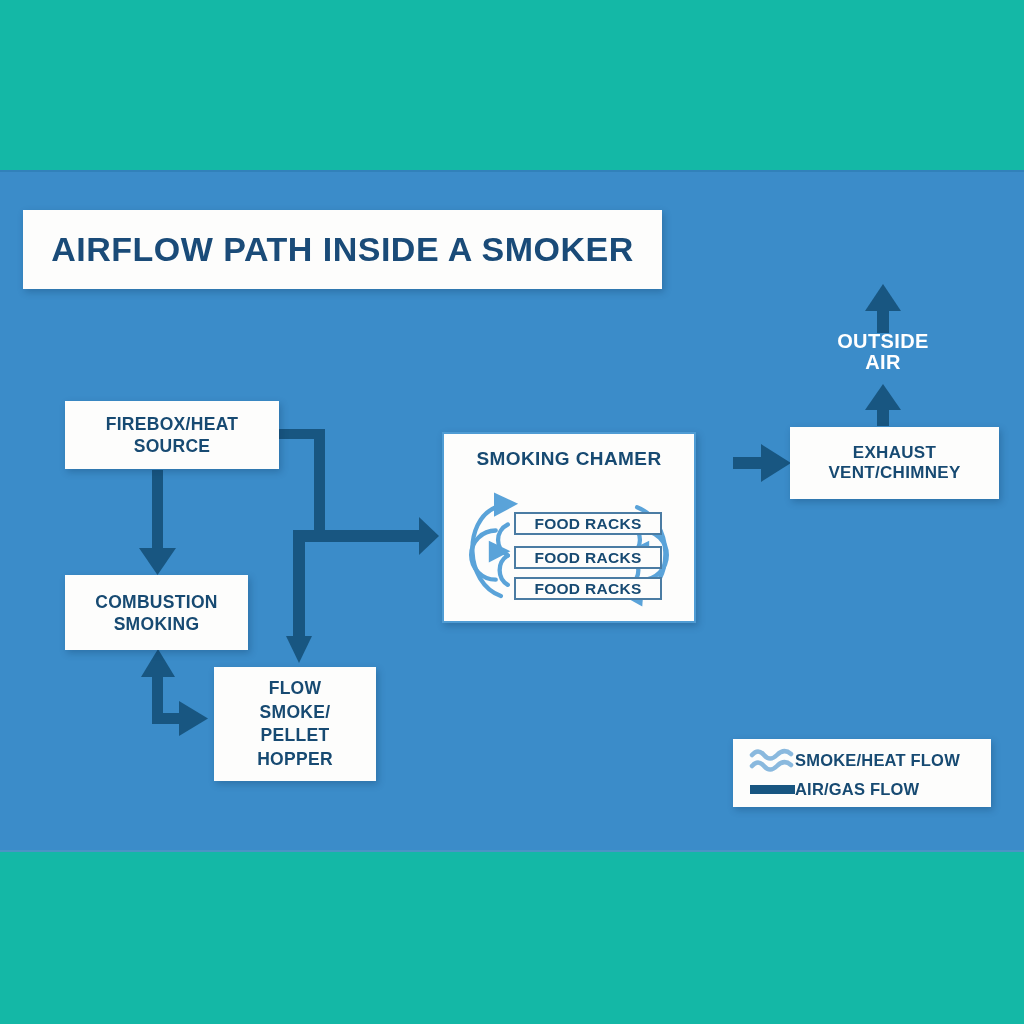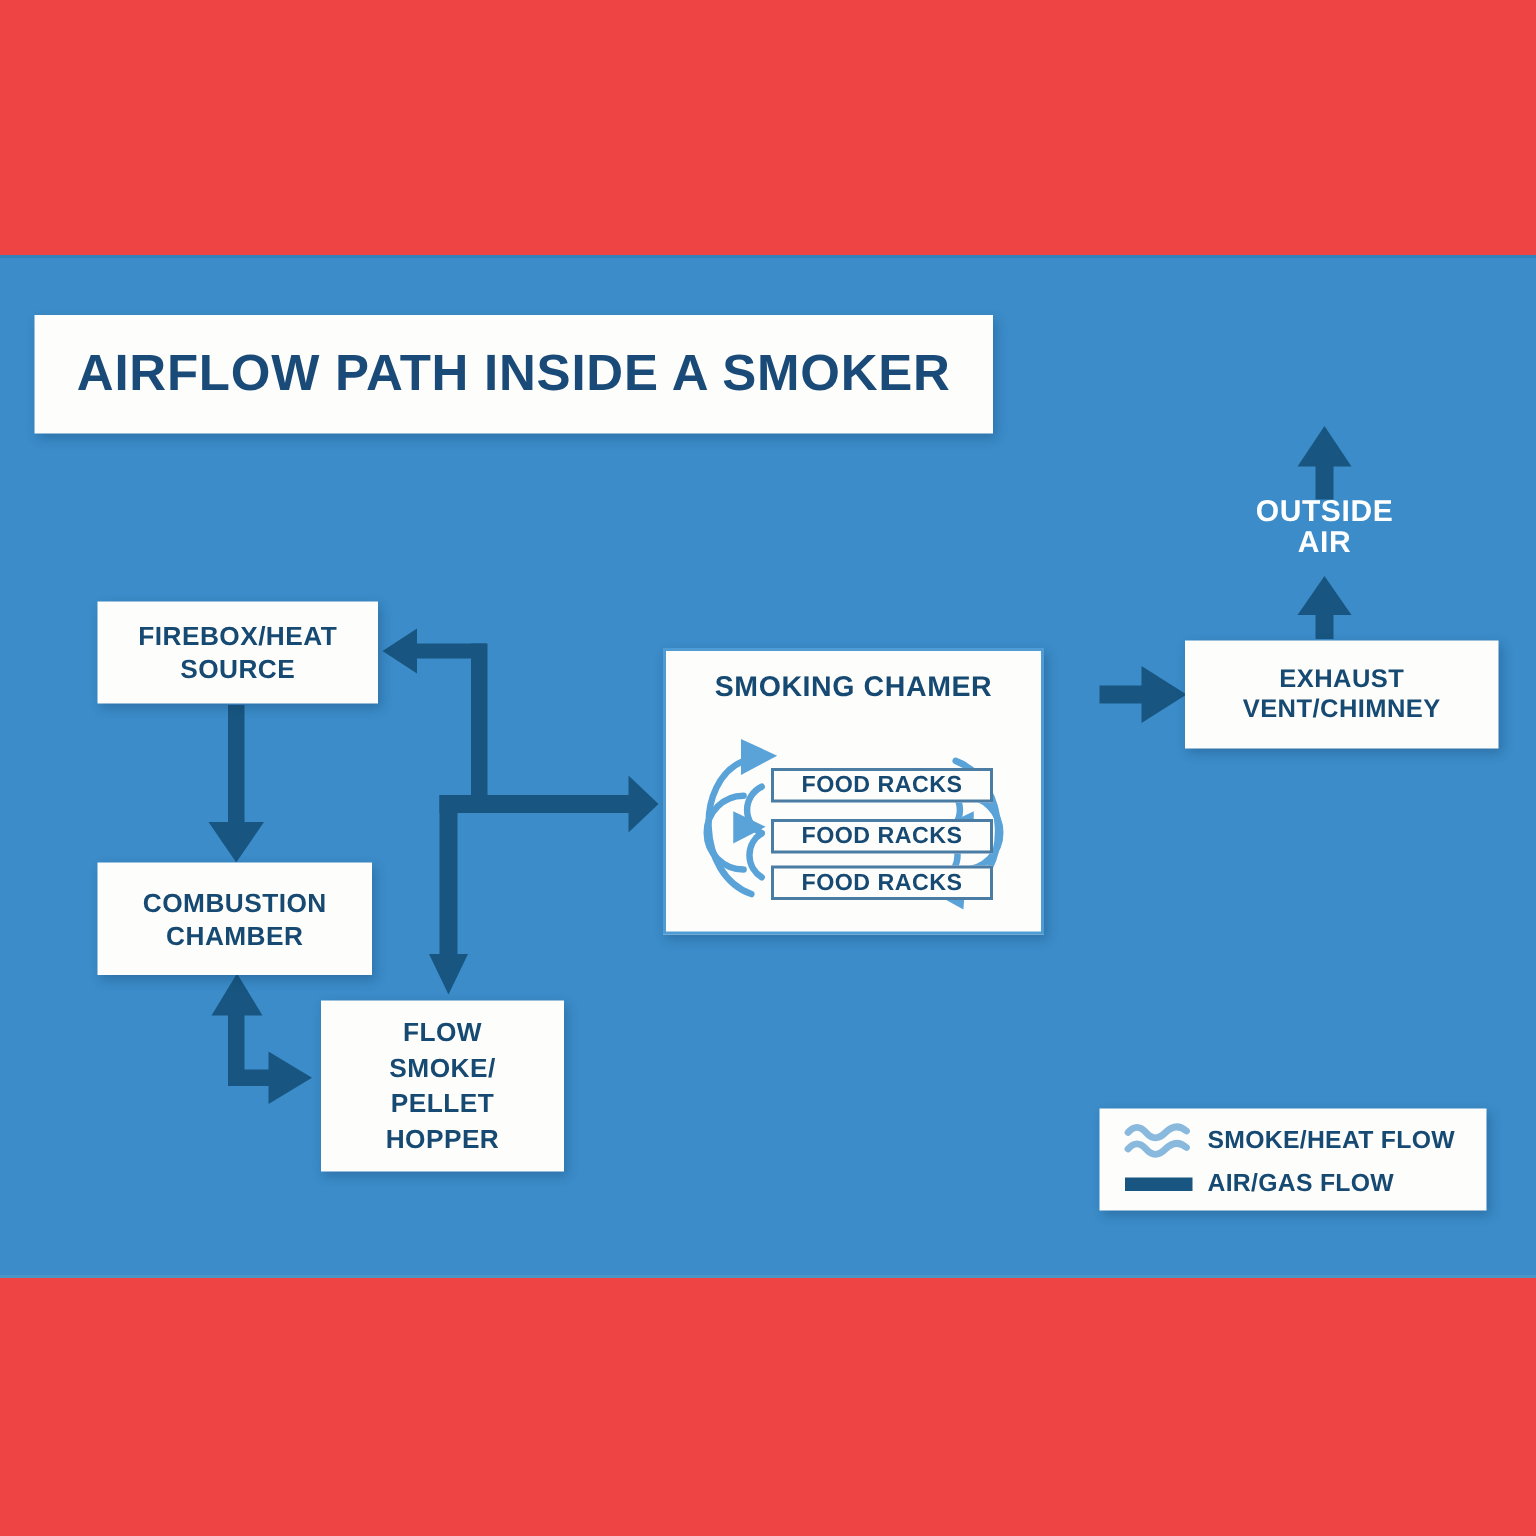--- a/index.html
+++ b/index.html
@@ -1,38 +1,38 @@
 <!DOCTYPE html>
 <html><head>
 <meta charset="utf-8">
 <style>
   html,body{margin:0;padding:0;background:#f7f6f3;}
   .page{
     position:relative;width:1024px;height:1024px;overflow:hidden;
-    background:#ef4444;
+    background:#14b8a6;
     font-family:"Liberation Sans",sans-serif;
     -webkit-font-smoothing:antialiased;
   }
   .canvas{
     position:absolute;left:0;top:170px;width:1024px;height:682px;
     background:#3b8cc9;
     border-top:2px solid #3181ba;border-bottom:2px solid #4b94c6;
     box-sizing:border-box;
   }
   .connectors{position:absolute;left:0;top:0;width:1024px;height:1024px;z-index:1;pointer-events:none;}
   .box{
     position:absolute;background:#fdfdfc;z-index:2;
     box-shadow:2px 3px 7px rgba(12,48,84,.28);
     display:flex;flex-direction:column;align-items:center;justify-content:center;
     color:#174a72;font-weight:bold;text-align:center;
   }
   .title-box{left:23px;top:208px;width:639px;height:79px;}
   .title-box .t{font-size:34px;letter-spacing:.5px;color:#1a4b78;}
   .node{font-size:17.5px;line-height:22px;letter-spacing:.3px;}
-  .firebox{left:65px;top:399px;width:187px;height:68px;}
+  .firebox{left:65px;top:399px;width:214px;height:68px;}
   .combustion{left:65px;top:573px;width:183px;height:75px;}
   .wood{left:214px;top:665px;width:162px;height:114px;line-height:23.5px;}
   .smoking{left:442px;top:430px;width:254px;height:191px;justify-content:flex-start;
            border:2px solid #4f9cd4;box-sizing:border-box;}
   .smoking-title{margin-top:14px;font-size:19px;letter-spacing:.4px;}
   .swirls{position:absolute;left:0;top:0;width:100%;height:100%;z-index:1;}
   .rack{
     position:absolute;left:70px;width:148px;height:23px;z-index:2;
     background:#fdfdfc;border:2px solid #4b7ca3;box-sizing:border-box;
     display:flex;align-items:center;justify-content:center;
@@ -42,21 +42,21 @@
   .exhaust{left:790px;top:425px;width:209px;height:72px;font-size:17px;line-height:20px;}
   .outside-air{
     position:absolute;left:833px;top:329px;width:100px;z-index:2;
     color:#ffffff;font-weight:bold;font-size:20px;line-height:21px;
     text-align:center;letter-spacing:.4px;
   }
   .legend{
     left:733px;top:737px;width:258px;height:68px;
     align-items:stretch;justify-content:center;gap:7px;padding:0 0 0 16px;box-sizing:border-box;
   }
-  .legend-row{display:flex;align-items:center;gap:10px;}
+  .legend-row{display:flex;align-items:center;gap:0;}
   .legend-icon{width:46px;display:flex;align-items:center;justify-content:center;}
   .legend-line{width:45px;height:9px;background:#185681;}
   .legend-label{font-size:16.5px;color:#174a72;letter-spacing:.2px;white-space:nowrap;}
 </style>
 </head>
 <body>
 
 <div class="page">
   <div class="canvas">
 
@@ -104,21 +104,21 @@
       <span class="t">AIRFLOW PATH INSIDE A SMOKER</span>
     </div>
 
     <div class="box node firebox" style="top:229px;">
       <div>FIREBOX/HEAT</div>
       <div>SOURCE</div>
     </div>
 
     <div class="box node combustion" style="top:403px;">
       <div>COMBUSTION</div>
-      <div>CHAMBER</div>
+      <div>SMOKING</div>
     </div>
 
     <div class="box node wood" style="top:495px;">
       <div>FLOW</div>
       <div>SMOKE/</div>
       <div>PELLET</div>
       <div>HOPPER</div>
     </div>
 
     <div class="box smoking" style="top:260px;">

